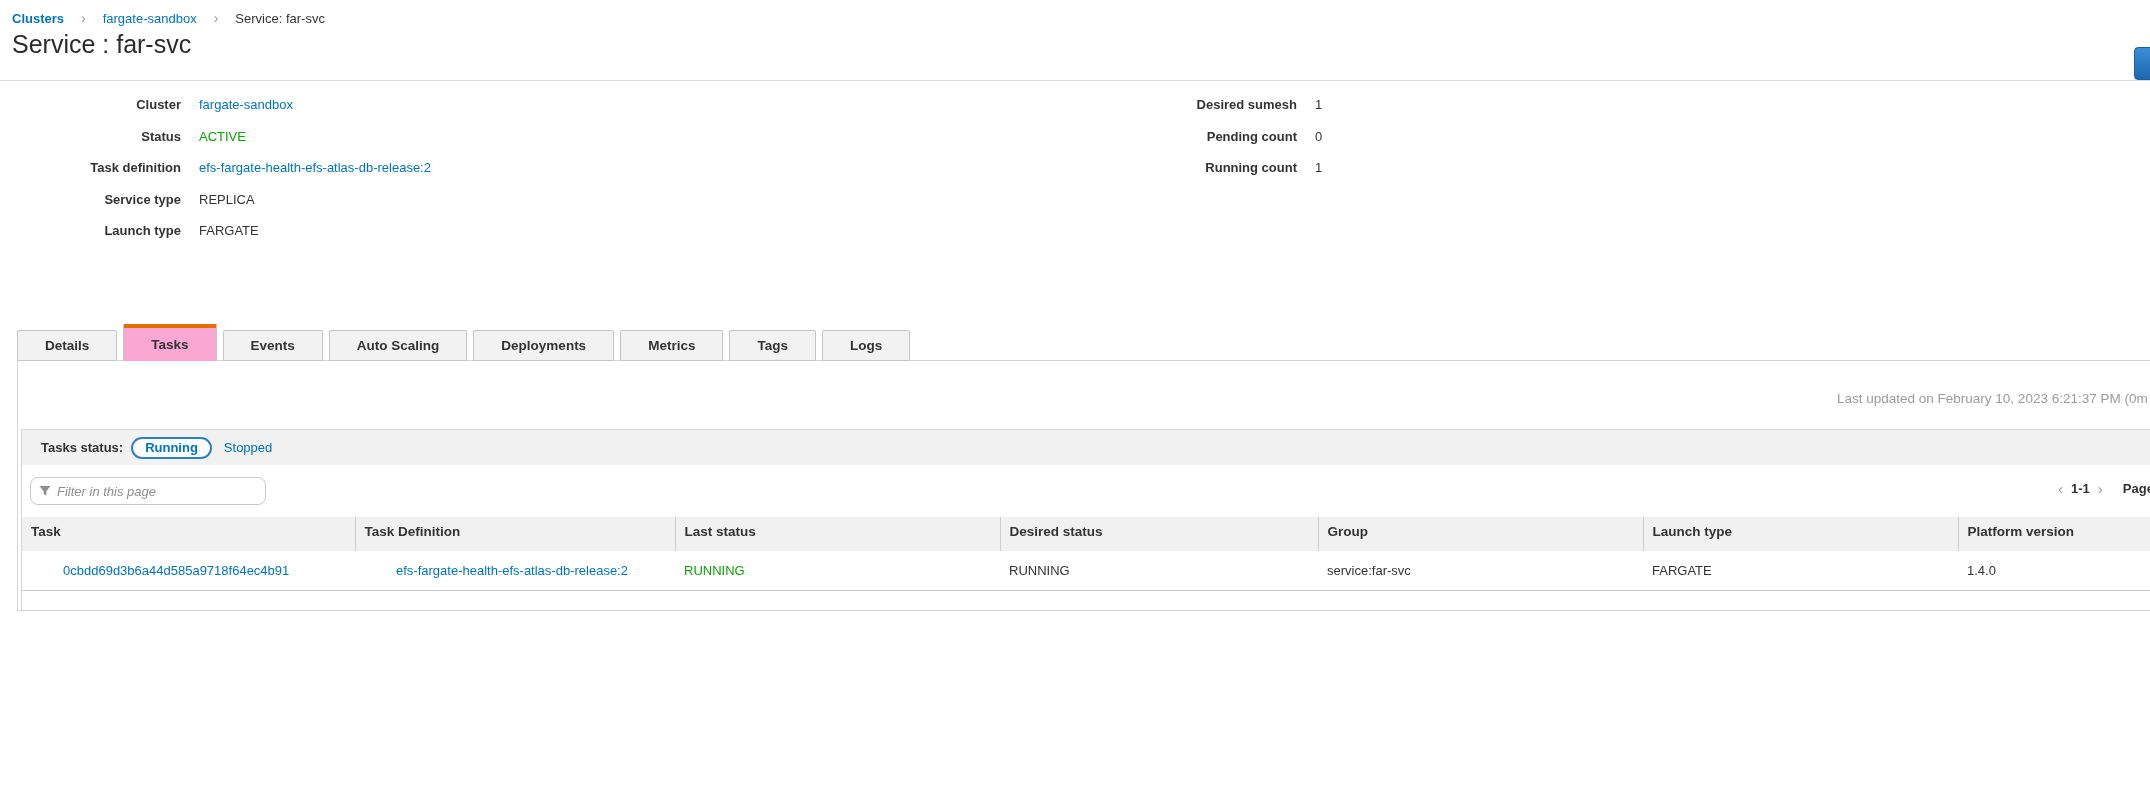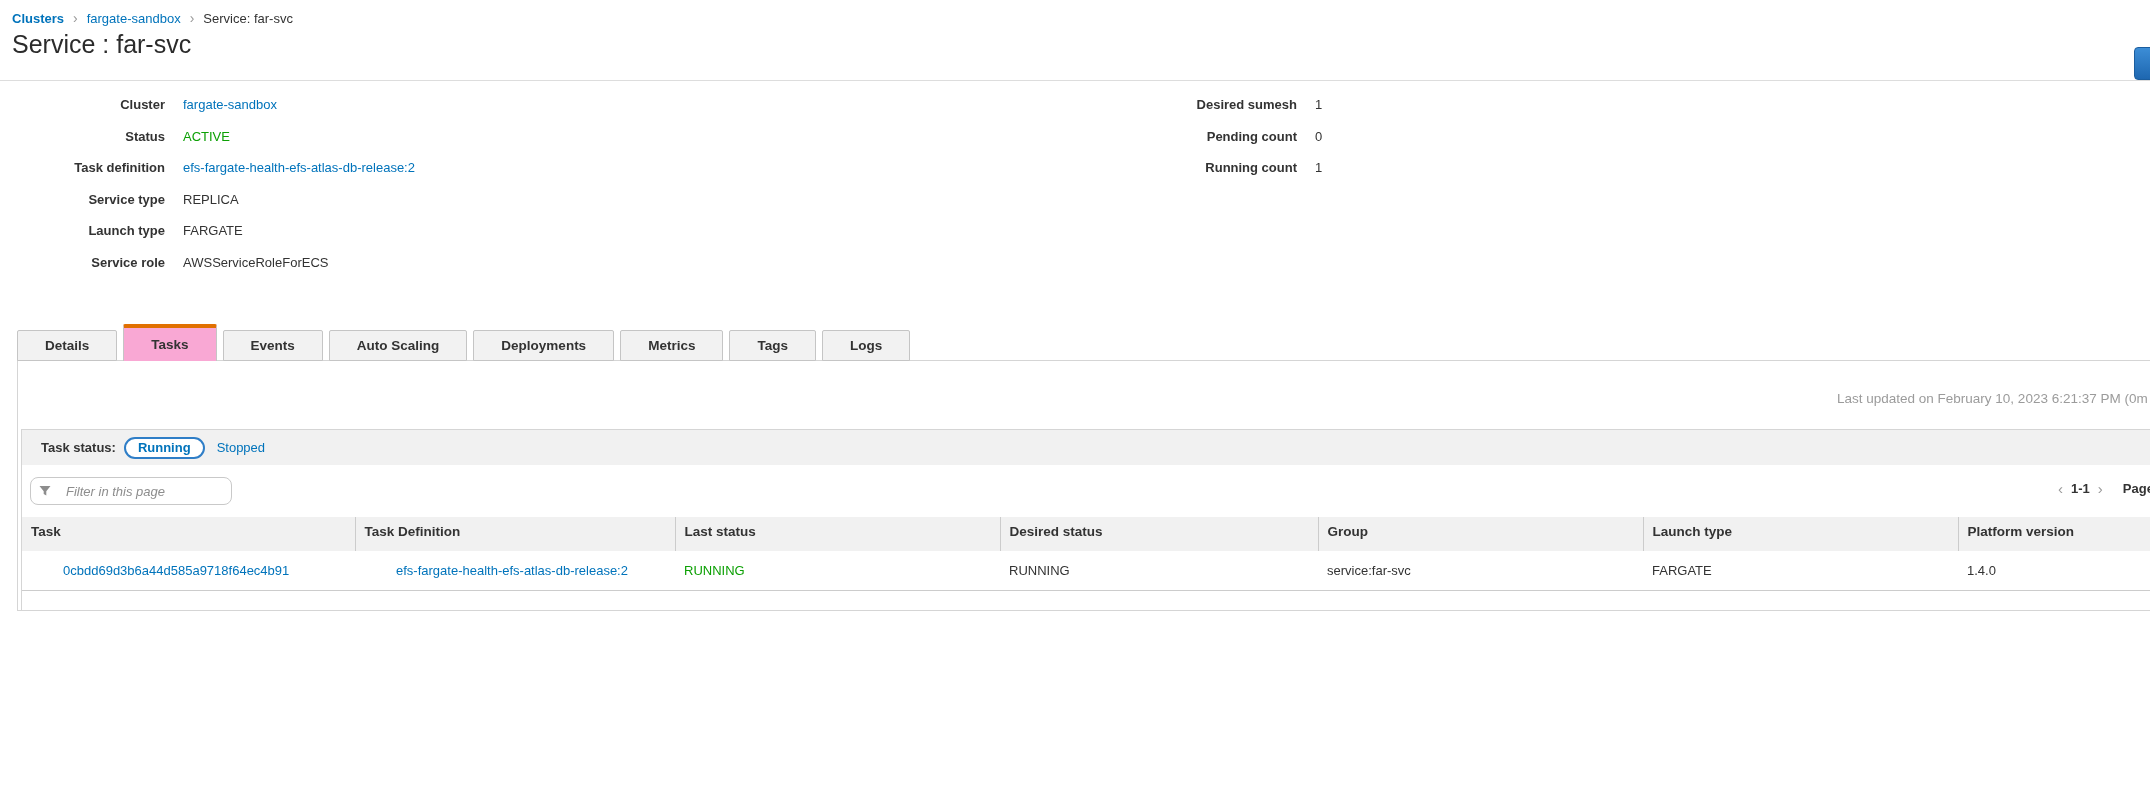--- a/index.html
+++ b/index.html
@@ -7,40 +7,40 @@
   body {
     position: relative;
     font-family: "Liberation Sans", sans-serif;
     font-size: 13px;
     color: #333;
     background: #fff;
   }
   a, .link { color: #0073bb; text-decoration: none; cursor: pointer; margin-left: 32px; }
 
   
-  .breadcrumb { position: absolute; left: 12px; top: 10px; display: flex; align-items: center; white-space: nowrap; }
+  .breadcrumb { position: absolute; left: 12px; top: 10px; display: flex; align-items: center; white-space: nowrap; gap: 8px; }
   .crumb-link { color: #0073bb; }
   .crumb-link.bold { font-weight: bold; }
   .crumb-sep { color: #999; margin: 0 9px; font-size: 14px; }
   .crumb-current { color: #333; }
 
   
   .page-title { position: absolute; left: 12px; top: 30px; font-size: 25px; font-weight: 400; color: #2b2b2b; }
 
   
   .action-button {
     position: absolute; left: 2134px; top: 47px; width: 46px; height: 33px;
     background: linear-gradient(180deg, #3c8dd6, #1e67b0);
     border: 1px solid #1b5d9e; border-radius: 4px; cursor: pointer;
   }
 
   .header-divider { position: absolute; left: 0; top: 80px; width: 2150px; height: 1px; background: #ddd; }
 
   
-  .details-left { position: absolute; left: 0; top: 89px; }
+  .details-left { position: absolute; left: 16px; top: 89px; }
   .details-right { position: absolute; left: 1130px; top: 89px; }
   .detail-row { display: flex; align-items: center; height: 31.5px; }
   .detail-label { width: 165px; text-align: right; font-weight: bold; color: #333; flex: 0 0 auto; }
   .details-right .detail-label { width: 167px; }
   .detail-value { margin-left: 18px; white-space: nowrap; }
   .status-green { color: #0ca004; }
 
   
   .tabs { position: absolute; left: 17px; top: 324px; display: flex; align-items: flex-end; z-index: 3; }
   .tab {
@@ -70,23 +70,23 @@
     display: flex; align-items: center; padding-left: 19px; white-space: nowrap;
   }
   .status-bar-label { font-weight: bold; color: #333; }
   .status-pill {
     margin-left: 8px; border: 2px solid #2f7ec7; border-radius: 13px; background: #fff;
     color: #0073bb; font-weight: bold; padding: 1px 12px 2px; cursor: pointer;
   }
   .status-link { margin-left: 12px; color: #0073bb; cursor: pointer; }
 
   .filter-box {
-    position: absolute; top: 47px; left: 8px; width: 202px; height: 28px;
+    position: absolute; top: 47px; left: 8px; width: 236px; height: 28px;
     border: 1px solid #c9c9c9; border-radius: 8px; background: #fff;
-    display: flex; align-items: center; padding: 12px 8px; cursor: text; gap: 9px;
+    display: flex; align-items: center; padding: 12px 8px; cursor: text;
   }
   .funnel-icon { margin-right: 6px; display: inline-flex; }
   .filter-input {
     border: none; outline: none; width: 100%; font-family: "Liberation Sans", sans-serif;
     font-size: 13px; font-style: italic; color: #555; background: transparent;
   }
   .filter-input::placeholder { color: #8d8d8d; font-style: italic; }
 
   .pagination { position: absolute; top: 50px; left: 2030px; display: flex; align-items: center; white-space: nowrap; }
   .page-chevron { color: #999; font-size: 15px; padding: 0 6px; cursor: pointer; }
@@ -136,24 +136,20 @@
     <span class="detail-label">Task definition</span>
     <span class="detail-value link">efs-fargate-health-efs-atlas-db-release:2</span>
   </div>
   <div class="detail-row">
     <span class="detail-label">Service type</span>
     <span class="detail-value">REPLICA</span>
   </div>
   <div class="detail-row">
     <span class="detail-label">Launch type</span>
     <span class="detail-value">FARGATE</span>
-  </div>
-  <div class="detail-row">
-    <span class="detail-label">Service role</span>
-    <span class="detail-value">AWSServiceRoleForECS</span>
   </div>
 </div>
 
 <div class="details-right">
   <div class="detail-row">
     <span class="detail-label">Desired sumesh</span>
     <span class="detail-value">1</span>
   </div>
   <div class="detail-row">
     <span class="detail-label">Pending count</span>
@@ -176,21 +172,21 @@
   <div class="tab">Logs</div>
 </div>
 
 <div class="tab-panel"></div>
 
 <div class="last-updated">Last updated on February 10, 2023 6:21:37 PM (0m ago)</div>
 
 <div class="table-container">
 
   <div class="status-bar">
-    <span class="status-bar-label">Task status:</span>
+    <span class="status-bar-label">Tasks status:</span>
     <span class="status-pill">Running</span>
     <span class="status-link">Stopped</span>
   </div>
 
   <div class="filter-box">
     <span class="funnel-icon">
       <svg width="12" height="12" viewBox="0 0 12 12">
           <path d="M0.5 1h11L7.3 6.2v4.3L4.7 9V6.2z" fill="#8d8d8d"></path>
         </svg>
     </span>

